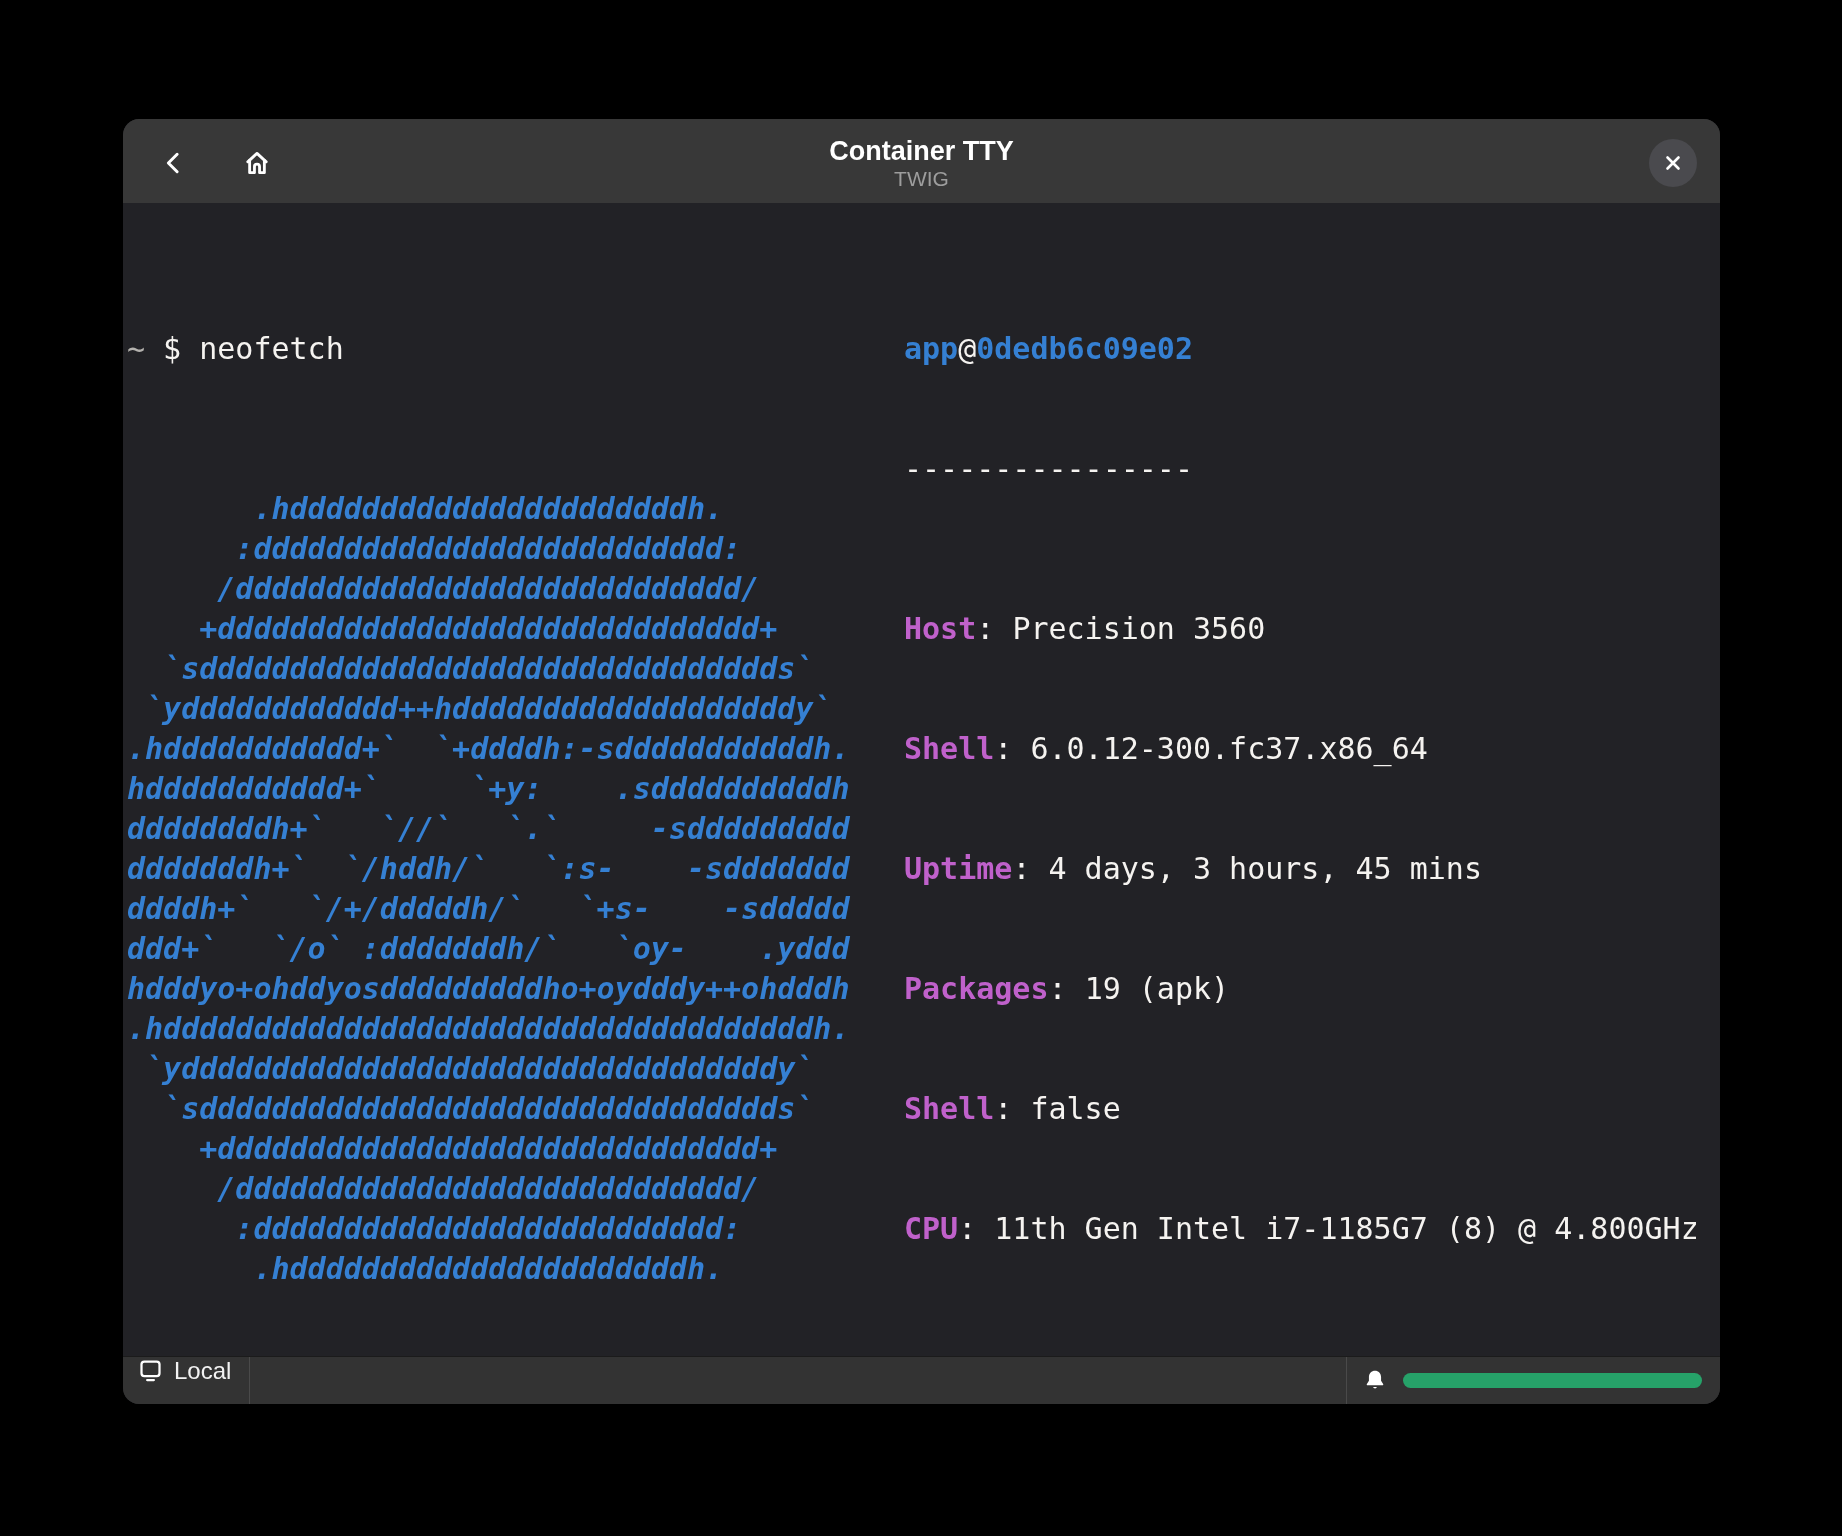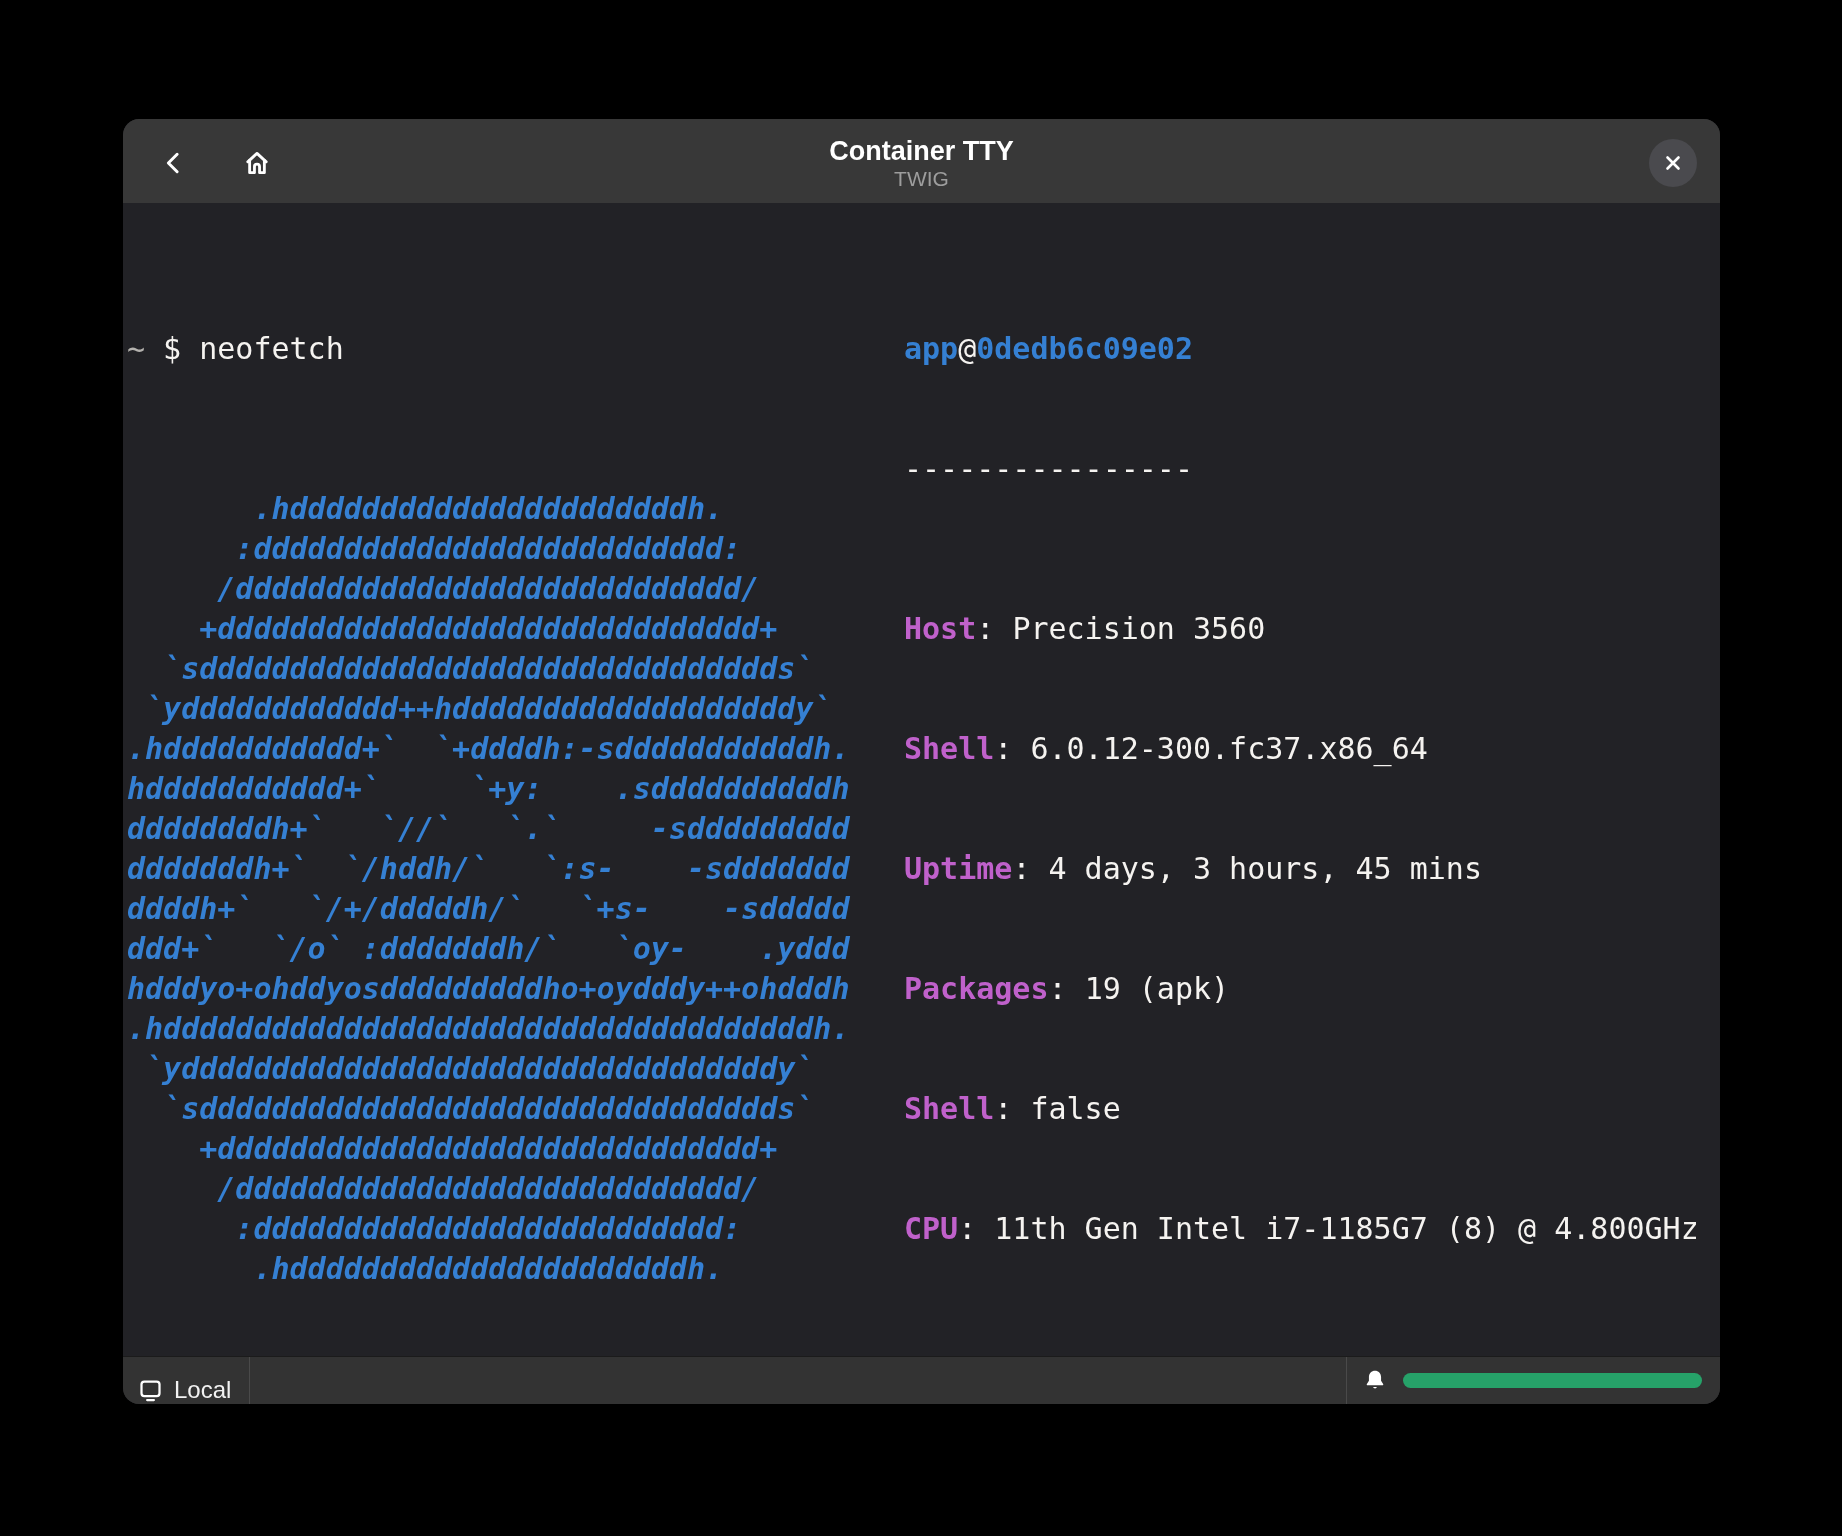--- a/index.html
+++ b/index.html
@@ -77,21 +77,21 @@
   .footer {
     position: absolute;
     left: 0; right: 0; bottom: 0;
     height: 48px;
     background: #333333;
     border-top: 1px solid #1b1b1b;
     display: flex;
     align-items: center;
   }
   .local-cell {
-    display: flex; align-items: flex-end;
+    display: flex; align-items: flex-start;
     gap: 10px;
     height: 100%;
     padding: 0 18px 0 14px;
     cursor: pointer;
   }
   .local-label { color: #f2f2f2; font-size: 24px; }
   .vdiv { width: 1px; height: 100%; background: #4a4a4a; }
   .fspacer { flex: 1; }
   .bell-wrap {
     width: 28px; height: 28px;

